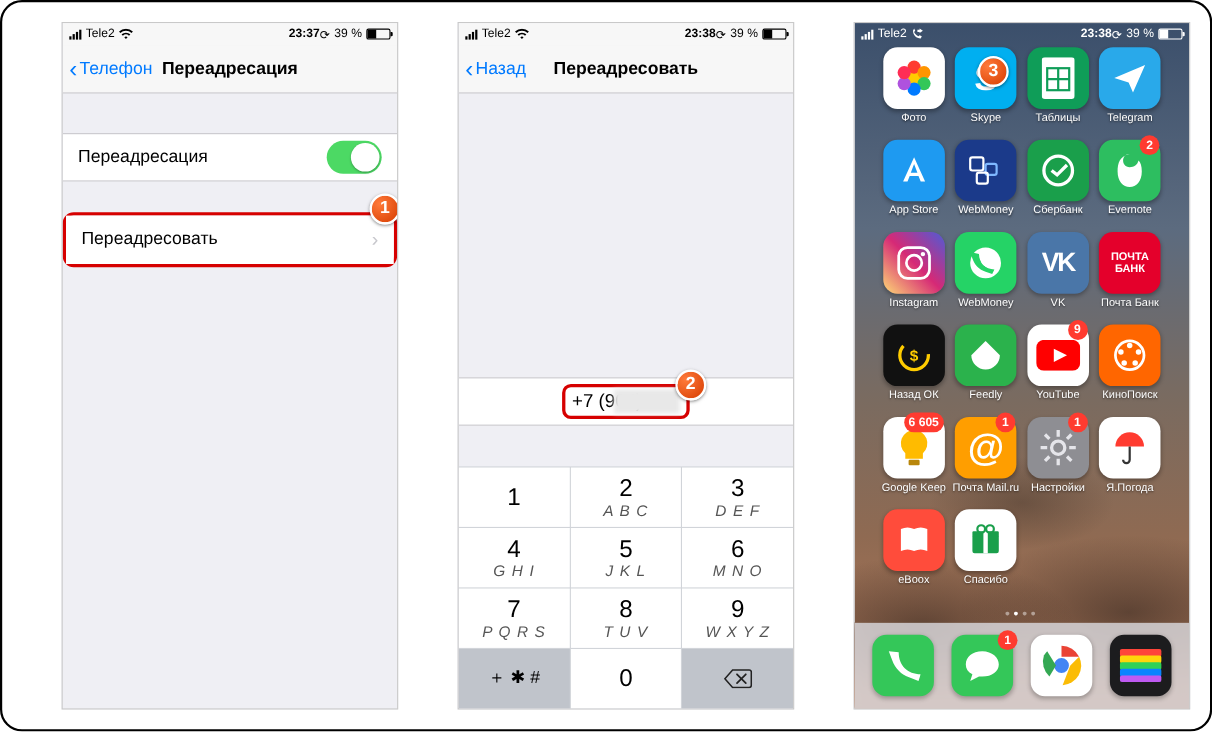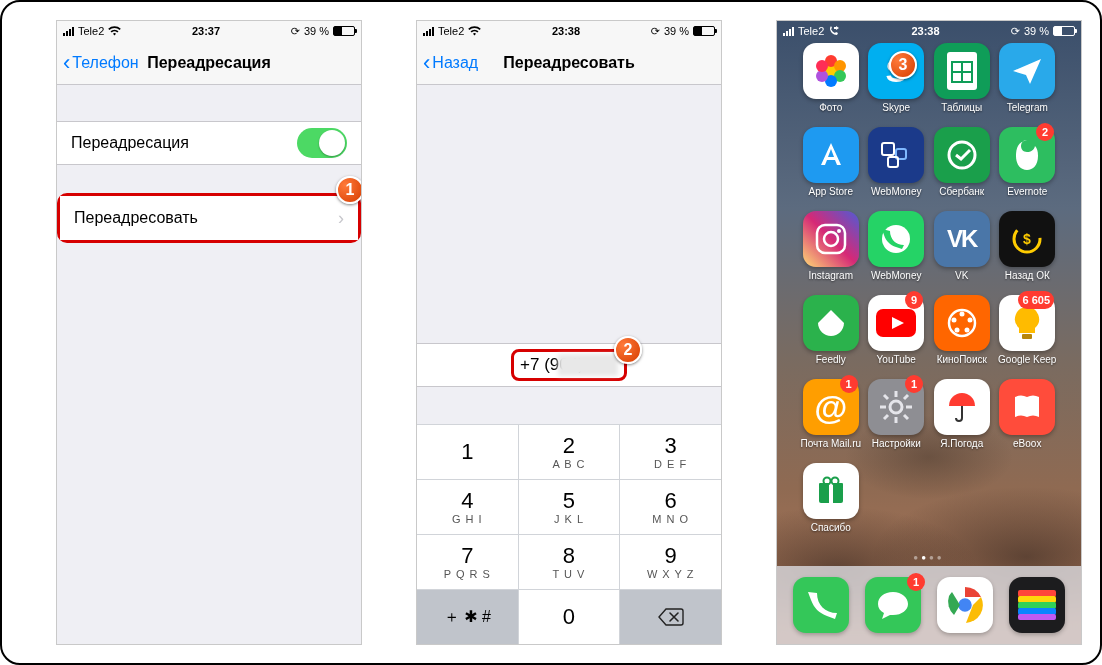--- a/index.html
+++ b/index.html
@@ -24,21 +24,21 @@
     position: relative; overflow: hidden; margin-left: 36px;
   }
   
   .status {
     height: 20px; display: flex; align-items: center;
     padding: 0 6px; font-size: 11px; font-weight: 500;
     background: #f7f7f7;
   }
   .status.dark { background: transparent; color: #fff; }
   .status .left, .status .right { display: flex; align-items: center; gap: 4px; }
-  .status .center { flex: 1; text-align: center; font-weight: 600; }
+  .status .center { flex: 1; text-align: right; font-weight: 600; }
   .sig { display: flex; align-items: flex-end; gap: 1px; height: 10px; }
   .sig span { width: 2px; background: currentColor; }
   .sig span:nth-child(1){height:3px}.sig span:nth-child(2){height:5px}
   .sig span:nth-child(3){height:7px}.sig span:nth-child(4){height:9px}
   .batt { width: 22px; height: 10px; border: 1px solid currentColor; border-radius: 2px; position: relative; }
   .batt::after { content:""; position:absolute; right:-3px; top:2px; width:2px; height:4px; background:currentColor; border-radius:0 1px 1px 0;}
   .batt > i { display:block; height:100%; width:39%; background:currentColor; }
   
   .nav {
     height: 44px; background: #f7f7f7; border-bottom: 1px solid #c8c7cc;
@@ -90,21 +90,21 @@
     position:absolute; left:0; right:0; bottom:0;
     background:#d1d4d9;
     display:grid; grid-template-columns:repeat(3,1fr); grid-auto-rows:54px;
     gap:1px; padding-top:1px;
   }
   .key {
     background:#fff; display:flex; flex-direction:column; align-items:center; justify-content:center;
   }
   .key.gray { background:#c0c4cb; }
   .key .num { font-size:22px; font-weight:300; line-height:1.1; }
-  .key .sub { font-size:11px; letter-spacing:1px; color:#555; }
+  .key .sub { font-size:14px; letter-spacing:1px; color:#555;font-style:italic; }
   
   .home {
     flex:1; position:relative;
     background: linear-gradient(180deg,#3b4f6b 0%,#5c6b7f 30%,#7a6b60 55%,#8f6a52 75%,#b57a5a 100%);
   }
   .home::before {
     content:""; position:absolute; inset:0;
     background:
       radial-gradient(ellipse 200px 90px at 20% 88%, rgba(40,30,25,.55), transparent 70%),
       radial-gradient(ellipse 220px 100px at 82% 86%, rgba(40,30,25,.55), transparent 70%),
@@ -412,20 +412,27 @@
             </div>
             <div class="lbl">WebMoney</div>
           </div>
           <div class="app">
             <div class="ico" style="background: rgb(74, 118, 168);">
               <span style="font-size:24px;font-weight:800;color:#fff;letter-spacing:-2px">VK</span>
             </div>
             <div class="lbl">VK</div>
           </div>
           <div class="app">
+            <div class="ico" style="background: rgb(228, 0, 43);">
+              <div style="font-size:10px;line-height:1.1;font-weight:800;color:#fff;text-align:center;white-space:pre">ПОЧТА
+БАНК</div>
+            </div>
+            <div class="lbl">Почта Банк</div>
+          </div>
+          <div class="app">
             <div class="ico" style="background: rgb(17, 17, 17);">
               <svg width="36" height="36" viewBox="0 0 36 36">
                 <circle cx="18" cy="18" r="13" fill="none" stroke="#ffcc00" stroke-width="3" stroke-dasharray="50 30"></circle>
                 <text x="18" y="23" text-anchor="middle" fill="#ffcc00" font-size="14" font-weight="700">$</text>
               </svg>
             </div>
             <div class="lbl">Назад ОК</div>
           </div>
           <div class="app">
             <div class="ico" style="background: rgb(43, 178, 76);">

